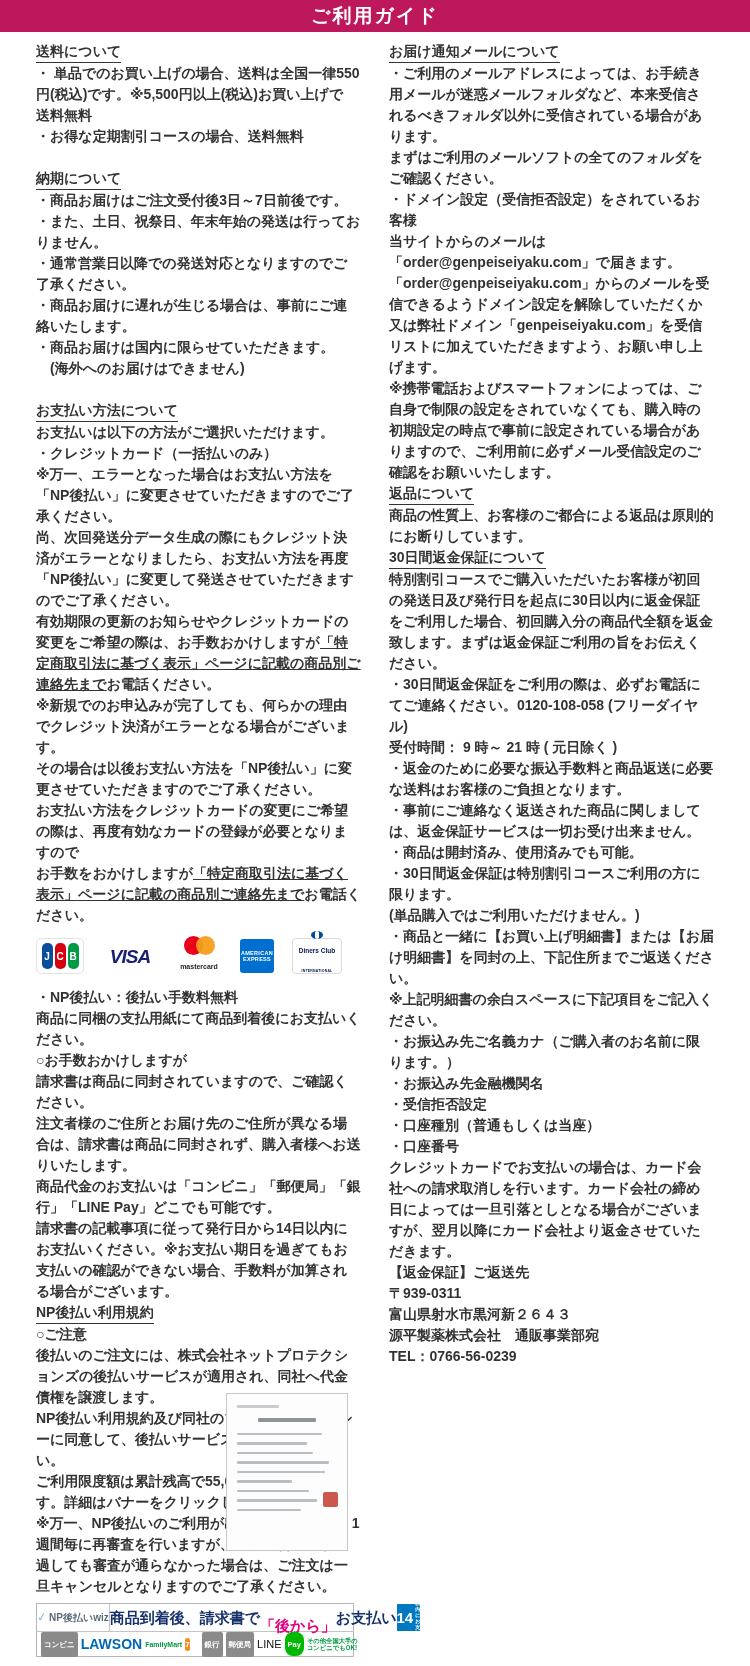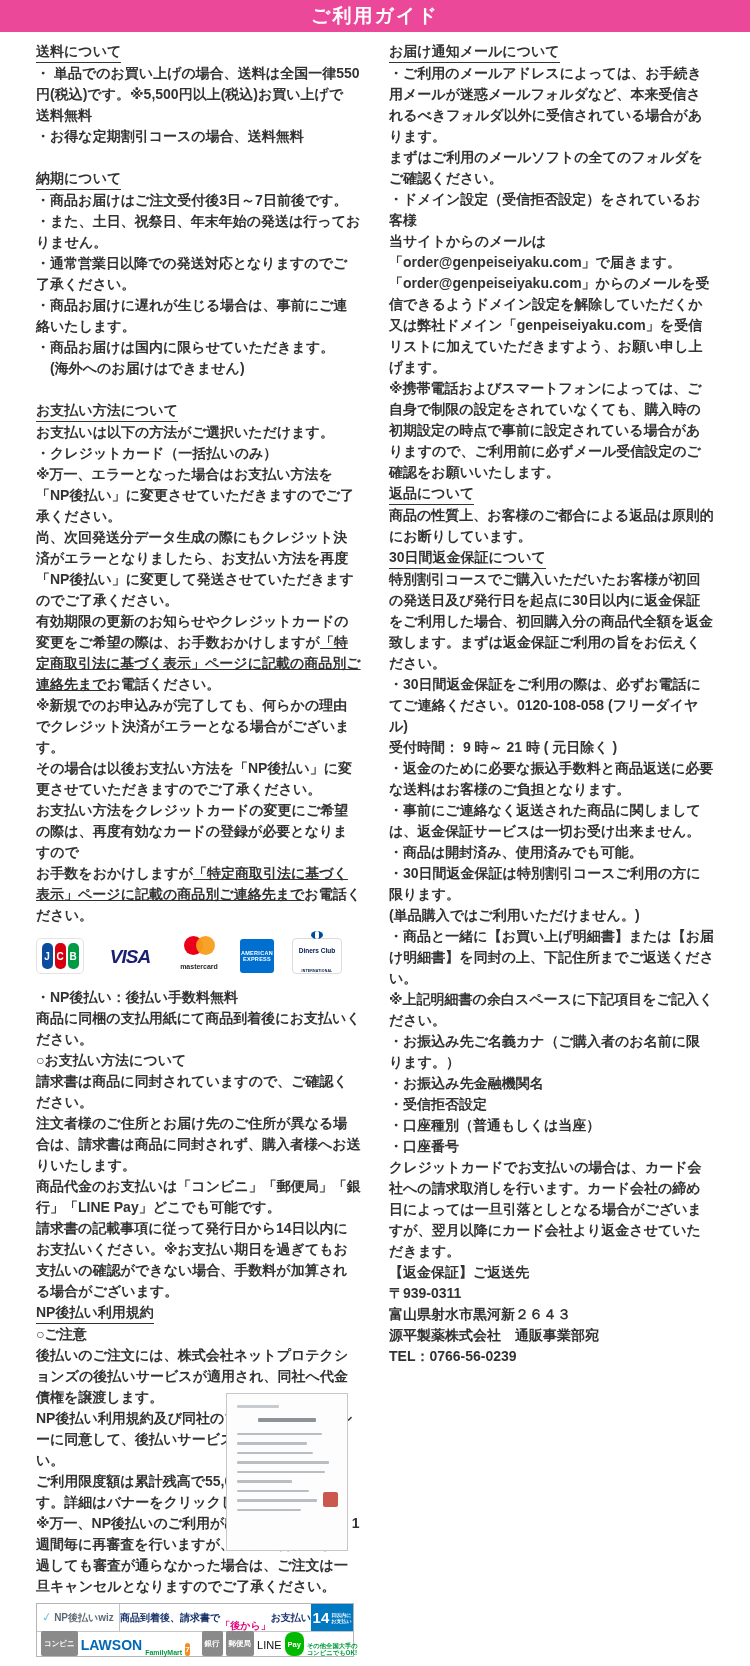--- a/index.html
+++ b/index.html
@@ -1,21 +1,21 @@
 <!DOCTYPE html>
 <html lang="ja"><head>
 <meta charset="utf-8">
 <style>
   html,body{margin:0;padding:0;}
   body{
     width:750px;height:1666px;overflow:hidden;background:#ffffff;
     font-family:"Liberation Sans","DejaVu Sans",sans-serif;
     color:#333;
   }
-  .header{height:32px;background:#ec4899;display:flex;align-items:center;justify-content:center;}
+  .header{height:32px;background:#be185d;display:flex;align-items:center;justify-content:center;}
   .header-title{color:#fff;font-size:19px;font-weight:700;letter-spacing:2px;}
   .cols{display:flex;gap:28px;padding:9px 36px 0 36px;}
   .col{width:325px;position:relative;font-size:14px;line-height:21px;font-weight:600;}
   .sec-h{font-weight:700;}
   .sec-h-text{display:inline-block;border-bottom:1.5px solid #333;padding-bottom:0px;}
   .para{margin:0;}
   .inline-link{text-decoration:underline;cursor:pointer;}
   .gap{height:21px;}
 
   
@@ -37,26 +37,26 @@
   .diners-circle{width:12px;height:12px;border-radius:50%;background:#004a97;display:flex;align-items:center;justify-content:center;}
   .diners-gap{width:4px;height:8px;background:#fff;border-radius:2px;display:block;}
   .diners-label{font-size:6.5px;color:#00174f;font-weight:700;margin-top:1px;}
   .diners-sub{font-size:3.5px;color:#00174f;letter-spacing:.2px;}
 
   
   .np-banner{width:316px;border:1px solid #b5b5b5;margin:6px 0 9px 0;cursor:pointer;background:#fff;}
   .np-row1{display:flex;height:27px;border-bottom:1px solid #c5c5c5;align-items:stretch;}
   .np-logo-cell{width:86px;border-right:1px solid #c5c5c5;display:flex;align-items:center;justify-content:center;gap:2px;font-size:10px;font-weight:700;color:#5a6b75;white-space:nowrap;}
   .np-swoosh{color:#6fc2e3;font-size:12px;font-weight:900;transform:rotate(-8deg);}
-  .np-msg{flex:1;display:flex;align-items:center;justify-content:center;font-size:10px;font-weight:800;color:#17326b;white-space:nowrap;}
+  .np-msg{flex:1;display:flex;align-items:center;justify-content:center;font-size:15px;font-weight:800;color:#17326b;white-space:nowrap;}
   .np-mag{color:#e4007f;margin-top:15px;}
   .np-badge14{width:44px;background:#0079c2;color:#fff;display:flex;align-items:center;justify-content:center;gap:2px;}
   .np-14{font-size:15px;font-weight:800;text-align:center;}
   .np-14sub{font-size:5px;line-height:6px;font-weight:700;text-align:left;}
-  .np-row2{display:flex;align-items:flex-end;gap:3px;height:24px;padding:0 4px;font-weight:700;white-space:nowrap;}
+  .np-row2{display:flex;align-items:center;gap:3px;height:24px;padding:0 4px;font-weight:700;white-space:nowrap;}
   .badge-grey{background:#8a8a8a;color:#fff;font-size:7.5px;padding:2px 3px;border-radius:2px;}
   .lawson{color:#0068b7;font-size:14px;font-weight:800;}
   .famima{font-size:7px;color:#009a3e;font-weight:800;line-height:7px;}
   .mini-sq{width:13px;height:13px;border-radius:3px;display:inline-flex;align-items:center;justify-content:center;color:#fff;font-size:8px;font-weight:800;}
   .sq-seven{background:#f68b1e;}
   .sq-daily{background:#e83418;}
   .sq-mini{background:#1c3f94;}
   .sq-seico{background:#d7000f;border-radius:50%;}
   .line-label{font-size:11px;font-weight:400;color:#111;}
   .pay-badge{background:#00b900;color:#fff;font-size:7.5px;font-weight:800;padding:1.5px 3px;border-radius:8px;}
@@ -136,21 +136,21 @@
     <div class="card card-diners">
       <span class="diners-circle">
             <span class="diners-gap"></span>
           </span>
       <span class="diners-label">Diners Club</span>
       <span class="diners-sub">INTERNATIONAL</span>
     </div>
   </div>
       <div class="para">・NP後払い：後払い手数料無料</div>
       <div class="para">商品に同梱の支払用紙にて商品到着後にお支払いください。</div>
-      <div class="para">○お支払い方法について</div>
+      <div class="para">○お手数おかけしますが</div>
       <div class="para">請求書は商品に同封されていますので、ご確認ください。</div>
       <div class="para">注文者様のご住所とお届け先のご住所が異なる場合は、請求書は商品に同封されず、購入者様へお送りいたします。</div>
       <div class="para">商品代金のお支払いは「コンビニ」「郵便局」「銀行」「LINE Pay」どこでも可能です。</div>
       <div class="para">請求書の記載事項に従って発行日から14日以内にお支払いください。※お支払い期日を過ぎてもお支払いの確認ができない場合、手数料が加算される場合がございます。</div>
       <div class="sec-h"><span class="sec-h-text">NP後払い利用規約</span></div>
       <div class="para">○ご注意</div>
       <div class="para">後払いのご注文には、株式会社ネットプロテクションズの後払いサービスが適用され、同社へ代金債権を譲渡します。</div>
       <div class="para">NP後払い利用規約及び同社のプライバシーポリシーに同意して、後払いサービスをご選択ください。</div>
       <div class="para">ご利用限度額は累計残高で55,000円（税込）迄です。詳細はバナーをクリックしてご確認下さい。</div>
       <div class="para">※万一、NP後払いのご利用が出来なかった場合、1週間毎に再審査を行いますが、最長14営業日が経過しても審査が通らなかった場合は、ご注文は一旦キャンセルとなりますのでご了承ください。</div>

